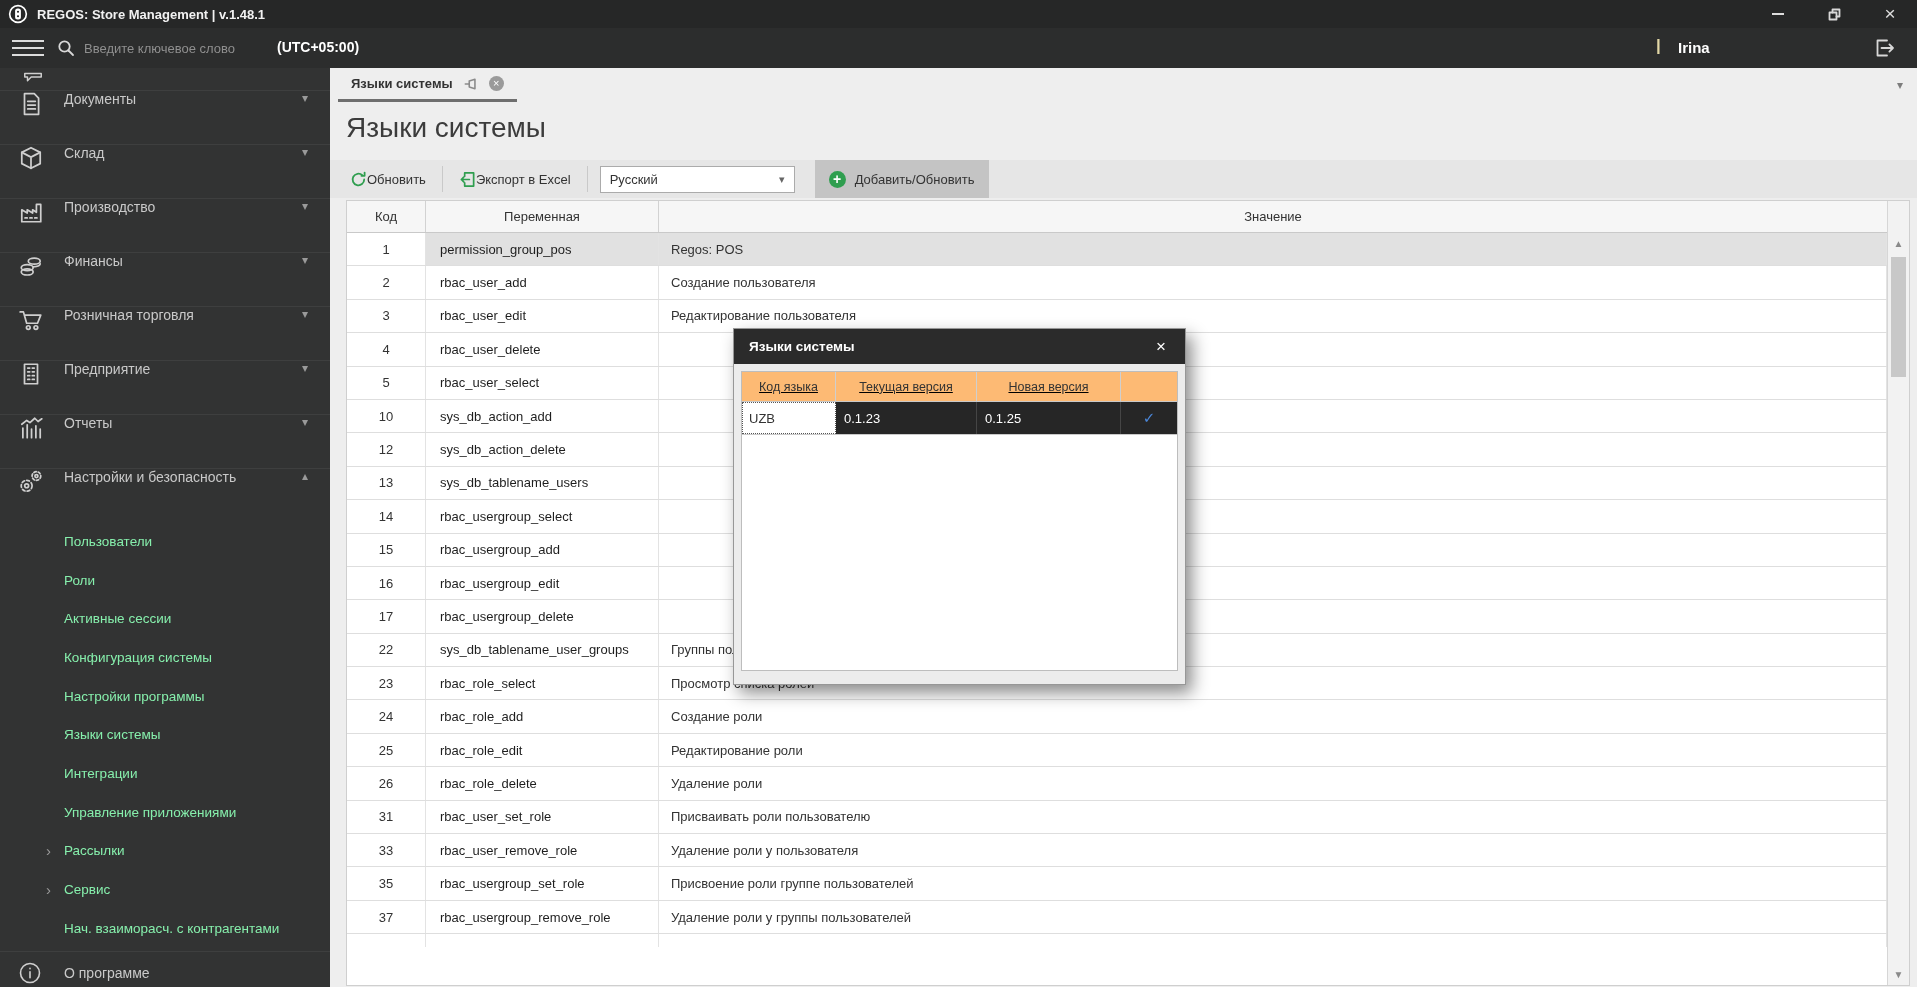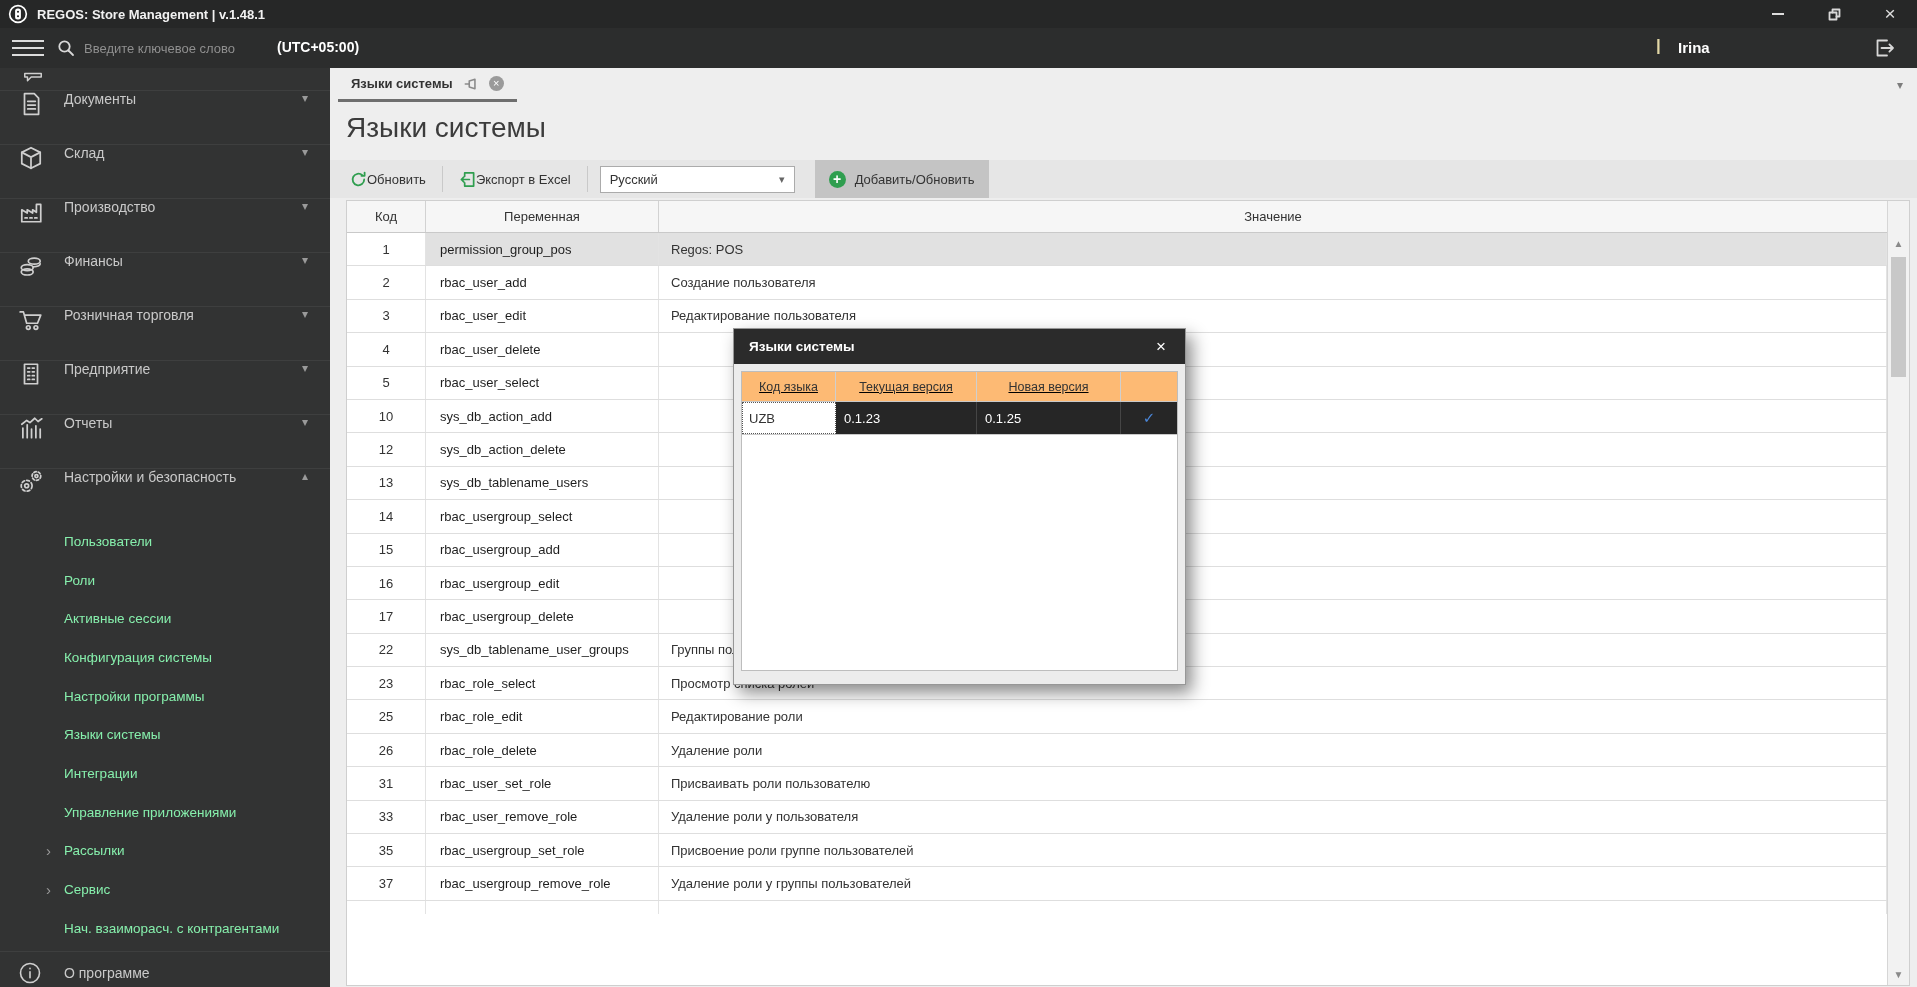--- a/index.html
+++ b/index.html
@@ -400,20 +400,25 @@
             <div class="tc c-code">22</div>
             <div class="tc c-var">sys_db_tablename_user_groups</div>
             <div class="tc c-val">Группы пользователей</div>
           </div>
           <div class="trow">
             <div class="tc c-code">23</div>
             <div class="tc c-var">rbac_role_select</div>
             <div class="tc c-val">Просмотр списка ролей</div>
           </div>
           <div class="trow">
+            <div class="tc c-code">24</div>
+            <div class="tc c-var">rbac_role_add</div>
+            <div class="tc c-val">Создание роли</div>
+          </div>
+          <div class="trow">
             <div class="tc c-code">25</div>
             <div class="tc c-var">rbac_role_edit</div>
             <div class="tc c-val">Редактирование роли</div>
           </div>
           <div class="trow">
             <div class="tc c-code">26</div>
             <div class="tc c-var">rbac_role_delete</div>
             <div class="tc c-val">Удаление роли</div>
           </div>
           <div class="trow">

